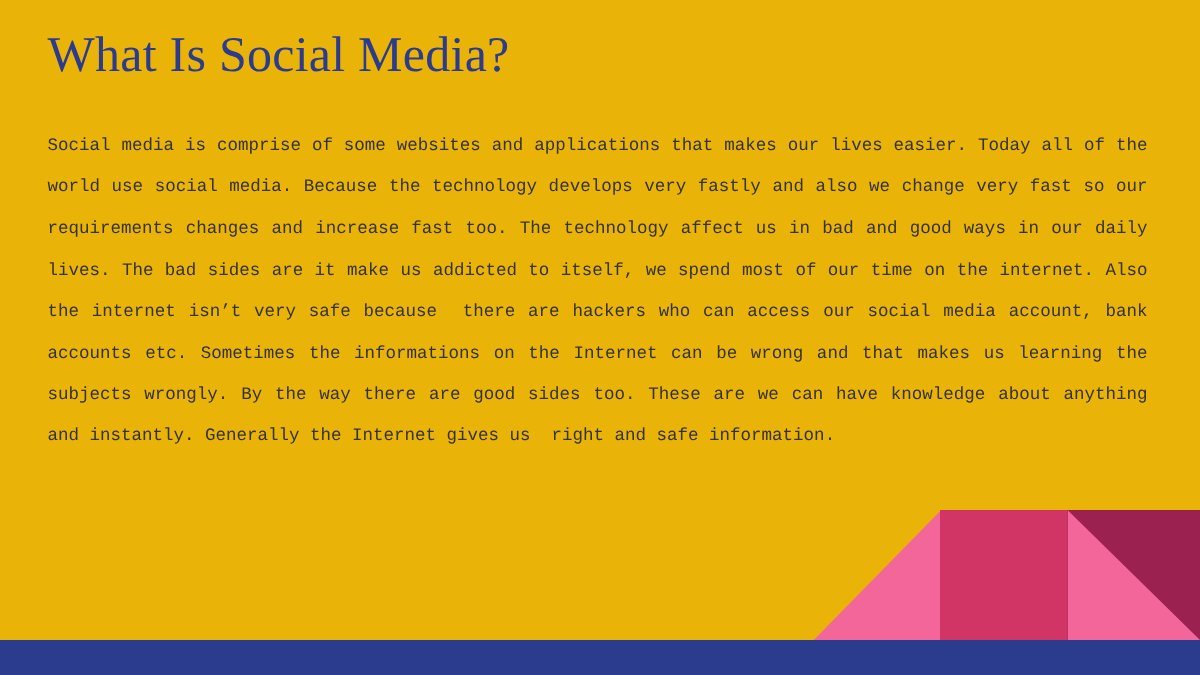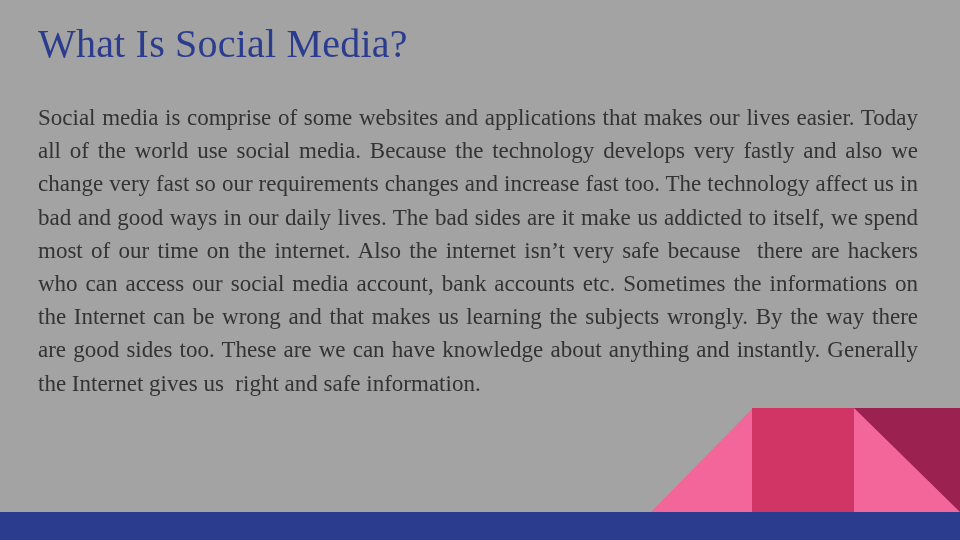--- a/index.html
+++ b/index.html
@@ -7,21 +7,21 @@
     padding: 0;
     background: #ffffff;
   }
   body {
     font-family: "Liberation Serif", "DejaVu Serif", serif;
   }
   .slide {
     position: relative;
     width: 960px;
     height: 540px;
-    background: #a3a3a3;
+    background: #eab308;
     overflow: hidden;
     box-sizing: border-box;
   }
 
   
   .slide-title {
     position: absolute;
     left: 38px;
     top: 20px;
     width: 880px;
@@ -34,22 +34,22 @@
     white-space: nowrap;
     margin: 0;
   }
 
   
   .body-copy {
     position: absolute;
     left: 38px;
     top: 101px;
     width: 880px;
-    font-family: Liberation Serif, serif;
-    font-size: 23px;
+    font-family: Liberation Mono, monospace;
+    font-size: 14px;
     line-height: 33.2px;
     color: #333333;
     text-align: justify;
     text-justify: inter-word;
     margin: 0;
     white-space: pre-wrap;
   }
 
   
   .deco-band {

